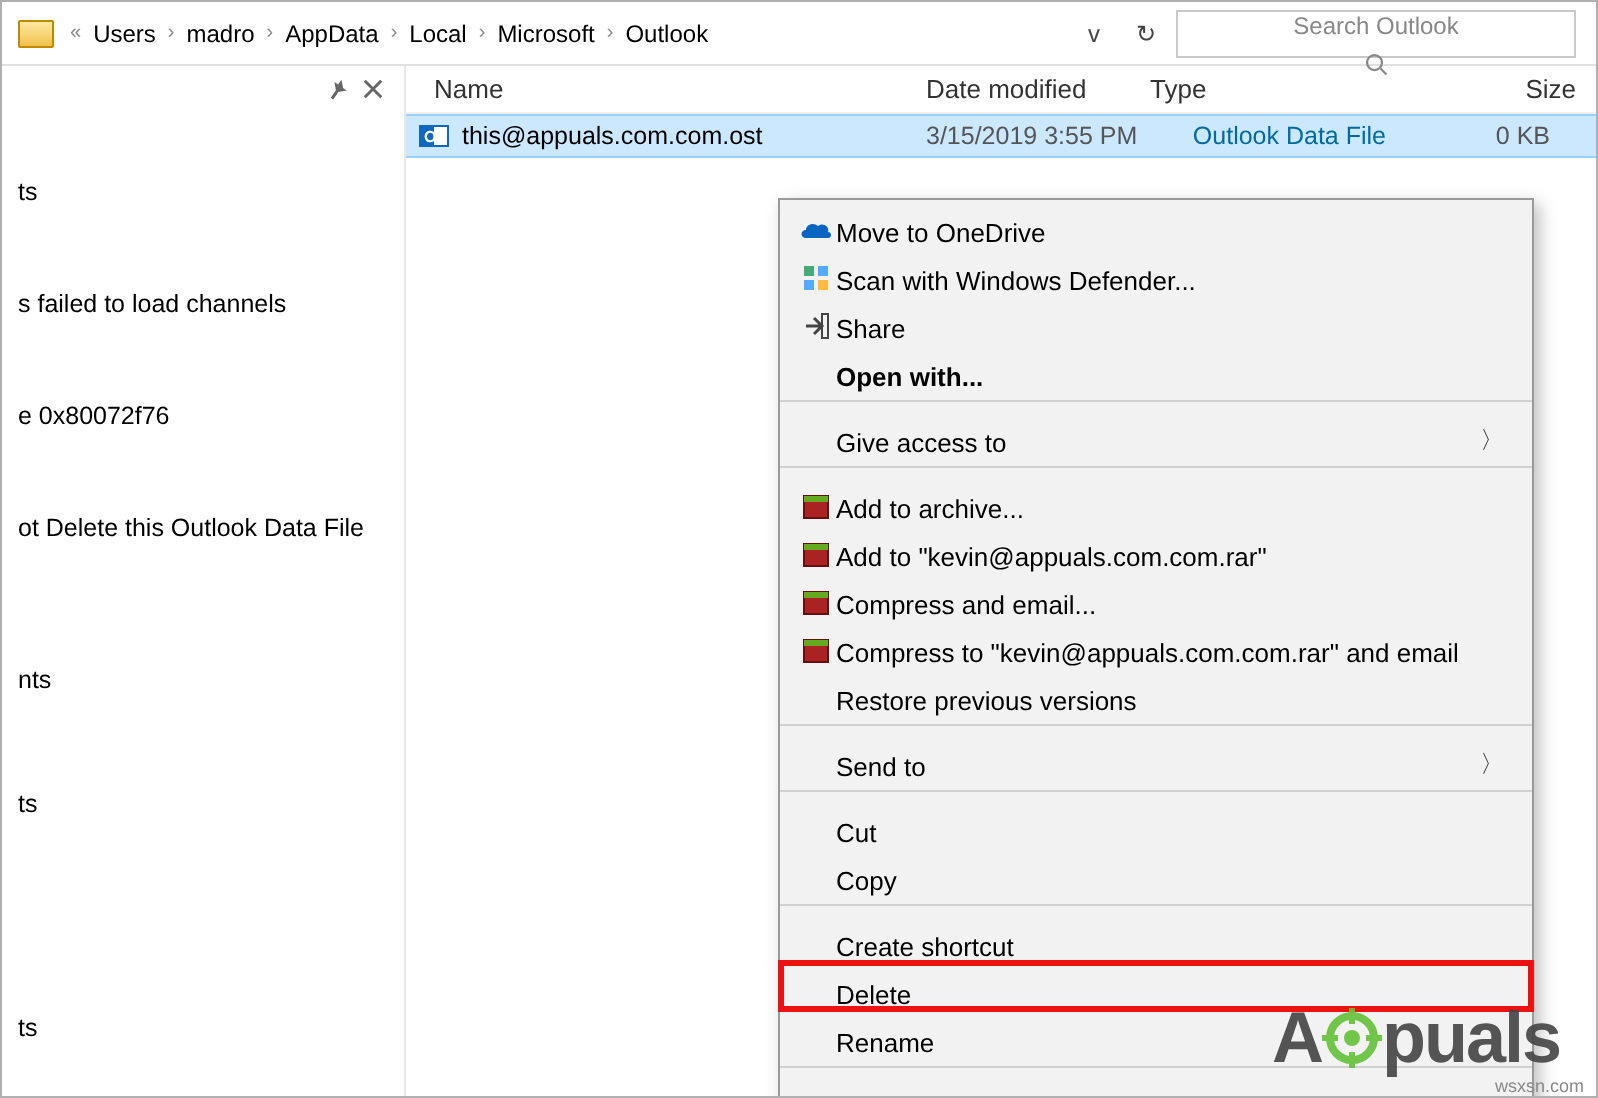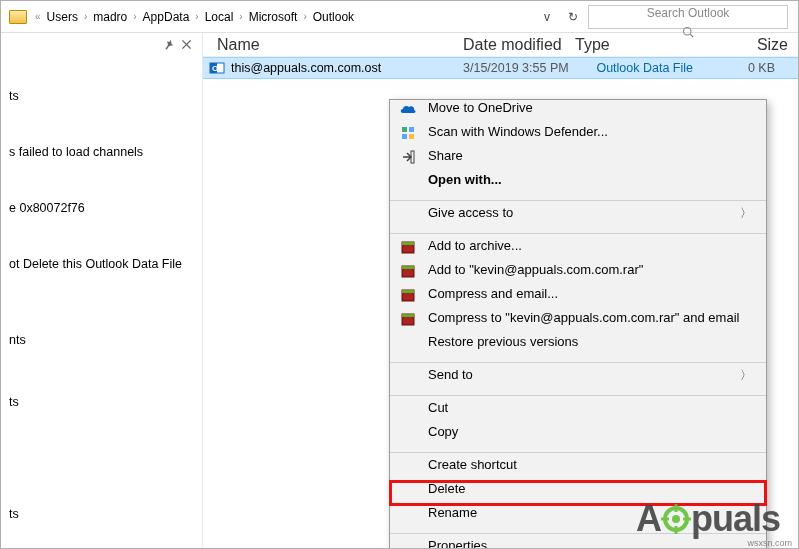--- a/index.html
+++ b/index.html
@@ -16,36 +16,36 @@
 .search { width: 200px; height: 24px; border: 1px solid #c8c8c8; padding: 0 6px; color: #888; display: flex; align-items: center; gap: 6px; margin-right: 6px; flex-direction: column; }
 .search svg { flex-shrink: 0 }
 
 
 .content { display: flex; height: calc(100% - 32px); }
 .navpane { width: 202px; border-right: 1px solid #e8e8e8; padding: 6px 4px; position: relative; }
 .navpane .pinbar { display: flex; justify-content: flex-end; gap: 6px; padding-right: 6px; color: #666; font-size: 12px; }
 .navpane .titem { padding: 4px 4px; margin: 34px 0 6px 0; white-space: nowrap; overflow: hidden; text-overflow: ellipsis; font-size: 12.5px; }
 
 .listpane { flex: 1; display: flex; flex-direction: column; position: relative; }
-.cols { display: flex; height: 24px; align-items: center; color: #333; border-bottom: 1px solid #f0f0f0; font-size: 16px; }
+.cols { display: flex; height: 24px; align-items: center; color: #333; border-bottom: 1px solid #f0f0f0; font-size: 13px; }
 .col-name { width: 260px; padding-left: 14px; }
 .col-date { width: 112px; }
 .col-type { width: 118px; }
 .col-size { flex: 1; padding-right: 10px; text-align: right; }
 
 .row { display: flex; align-items: center; height: 22px; background: #cce8ff; border-top: 1px solid #99d1ff; border-bottom: 1px solid #99d1ff; padding-left: 6px; font-size: 12.5px; }
 .row .ico { width: 16px; height: 16px; margin-right: 6px; display: inline-flex; align-items: center; justify-content: center; }
 .row .fname { width: 232px; white-space: nowrap; overflow: hidden; }
 .row .fdate { width: 112px; color: #555; }
 .row .ftype { width: 118px; color: #0369a1; text-align: right; }
 .row .fsize { flex: 1; text-align: right; padding-right: 23px; color: #555; }
 
 
 .ctx { position: absolute; left: 388px; top: 98px; width: 378px; background: #f2f2f2; border: 1px solid #9a9a9a; box-shadow: 3px 3px 8px rgba(0,0,0,.25); font-size: 13px; }
-.ctx .mi { display: flex; align-items: flex-start; height: 24px; padding: 0 14px 0 8px; gap: 10px; position: relative; }
+.ctx .mi { display: flex; align-items: flex-end; height: 24px; padding: 0 14px 0 8px; position: relative; }
 .ctx .mi .iw { width: 20px; height: 18px; display: inline-flex; align-items: center; justify-content: center; flex-shrink: 0 }
 .ctx .mi .lbl { flex: 1; }
 .ctx .mi .sub { color: #333; font-size: 12px; }
 .ctx .sep { height: 0; border-top: 1px solid #d0d0d0; margin: 4px 0; }
 .ctx .bold { font-weight: 600; }
 .ctx .hl { outline: 3px solid #e11; outline-offset: -2px; }
 
 
 .wm { position: absolute; right: 18px; bottom: 8px; font-size: 36px; font-weight: 700; color: #444; font-family: Georgia, serif; letter-spacing: -1px; pointer-events: none; opacity: .9; z-index: 1; }
 .wm-o { display: inline-block; position: relative; top: 3px; }

